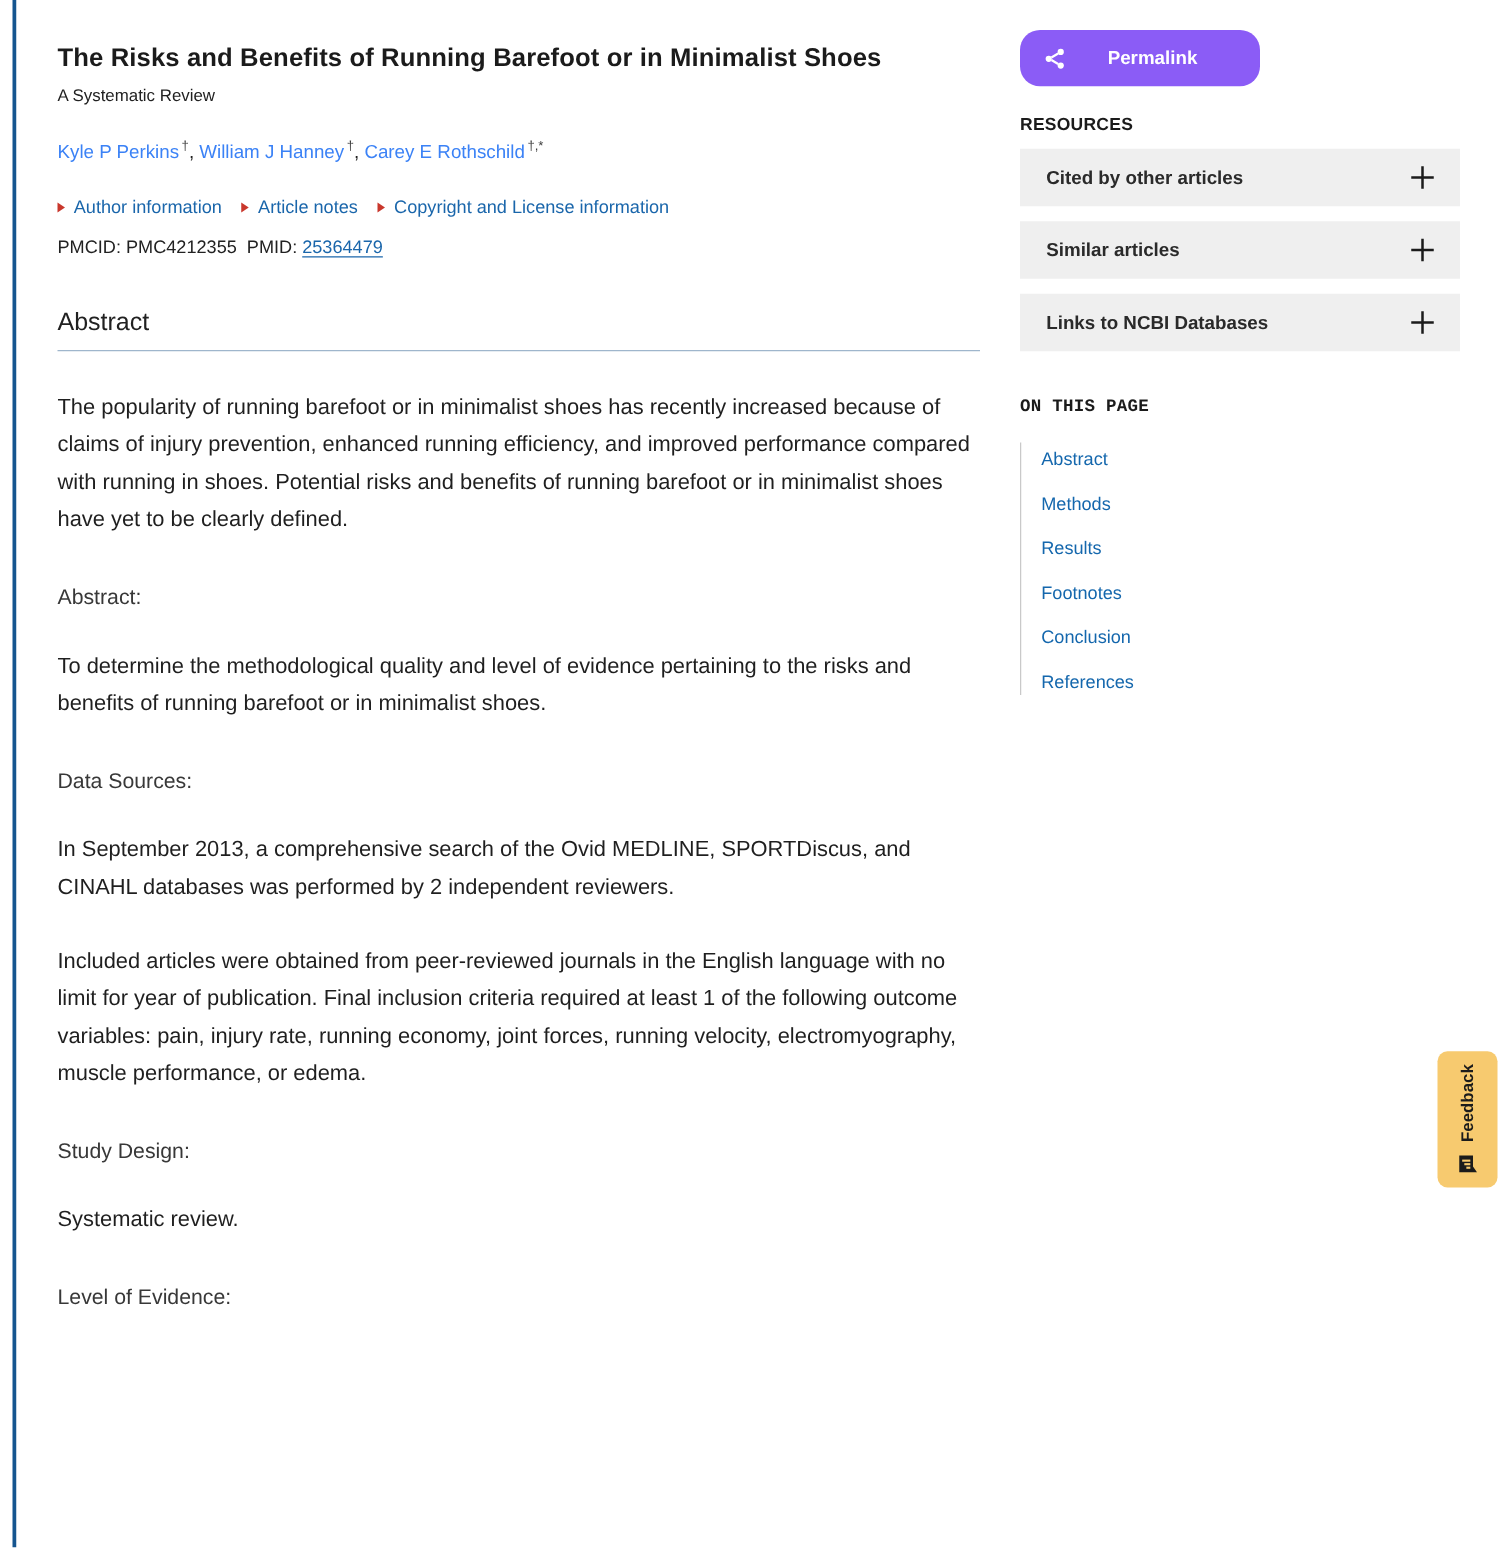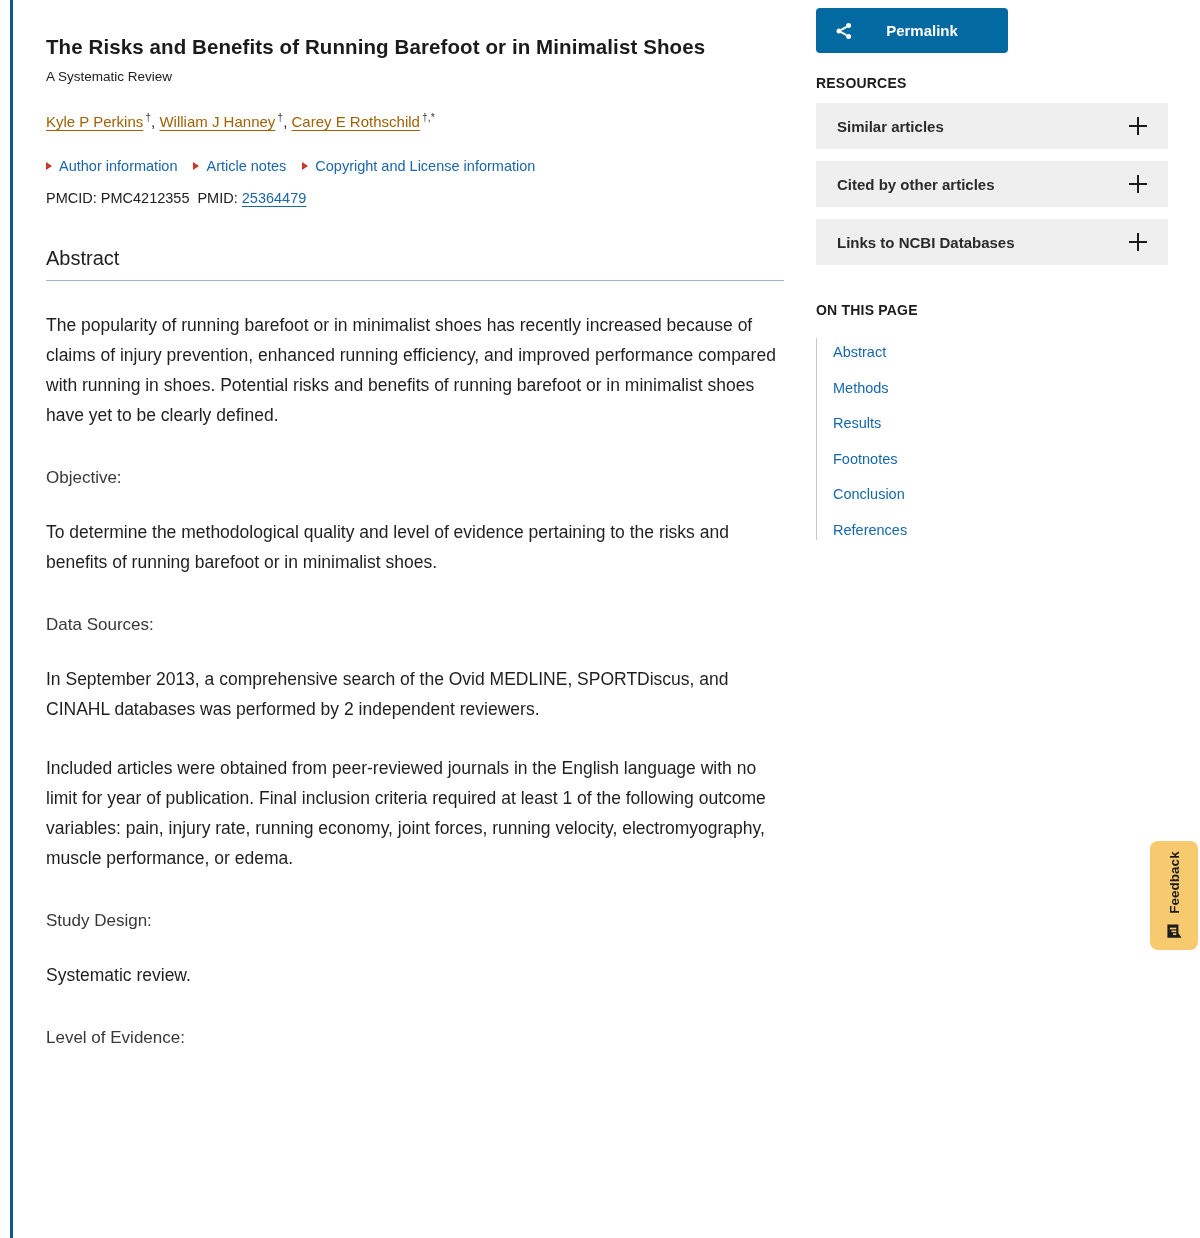--- a/index.html
+++ b/index.html
@@ -21,21 +21,21 @@
   .main-col { position: absolute; left: 46px; top: 0; width: 738px; }
 
   .article-title {
     margin-top: 34px;
     font-size: 20.5px; font-weight: 700; line-height: 1.25;
     color: #1b1b1b; letter-spacing: .1px;
   }
   .article-subtitle { margin-top: 9px; font-size: 13.5px; color: #212121; }
 
   .authors-line { margin-top: 27px; font-size: 15px; color: #212121; }
-  .authors-line a { color: #a16207; text-decoration: underline; text-underline-offset: 3px; cursor: pointer; }
+  .authors-line a { color: #3b82f6; text-underline-offset: 3px; cursor: pointer; }
   .authors-line sup { font-size: 10.5px; color: #3d3d3d; margin-left: 2px; }
 
   .meta-links { margin-top: 28px; display: flex; align-items: center; gap: 16px; font-size: 14.5px; }
   .meta-link { display: inline-flex; align-items: center; color: #1a66ab; text-decoration: none; cursor: pointer; }
   .tri-icon {
     display: inline-block; width: 0; height: 0; margin-right: 7px;
     border-style: solid; border-width: 4.5px 0 4.5px 6px;
     border-color: transparent transparent transparent #c9372c;
   }
 
@@ -52,22 +52,22 @@
   .sec-body {
     margin-top: 29px;
     font-family: Liberation Sans, sans-serif;
     font-size: 17.5px; line-height: 30px; color: #1f1f1f;
   }
 
   
   .sidebar { position: absolute; left: 816px; top: 0; width: 352px; }
 
   .permalink-btn {
-    margin-top: 8px; width: 192px; height: 45px;
-    background: #0369a1; border: none; border-radius: 4px;
+    margin-top: 24px; width: 192px; height: 45px;
+    background: #8b5cf6; border: none; border-radius: 16px;
     display: flex; align-items: center; padding: 0 18px;
     cursor: pointer;
   }
   .permalink-btn .btn-label {
     flex: 1; text-align: center;
     color: #ffffff; font-weight: 700; font-size: 15px;
     font-family: "Liberation Sans", sans-serif;
   }
 
   .side-heading { font-size: 14px; font-weight: 700; color: #1b1b1b; letter-spacing: .2px; }
@@ -77,21 +77,21 @@
     margin-top: 12px; height: 46px; background: #efefef;
     display: flex; align-items: center; justify-content: space-between;
     padding: 0 21px; cursor: pointer;
   }
   .accordion:first-of-type { margin-top: 17px; }
   .accordion .acc-label { font-size: 15px; font-weight: 700; color: #2a2a2a; }
   .plus-icon { position: relative; width: 18px; height: 18px; flex: none; }
   .plus-icon::before { content: ""; position: absolute; left: 0; top: 8px; width: 18px; height: 2px; background: #1b1b1b; }
   .plus-icon::after  { content: ""; position: absolute; left: 8px; top: 0; width: 2px; height: 18px; background: #1b1b1b; }
 
-  .otp-heading { margin-top: 37px; }
+  .otp-heading { margin-top: 37px; font-family: Liberation Mono, monospace; }
   .otp-nav { margin-top: 20px; border-left: 1px solid #c9c9c9; padding: 5px 0 1px 16px; list-style: none; }
   .otp-nav li { margin-bottom: 17.5px; }
   .otp-nav li:last-child { margin-bottom: 0; }
   .otp-nav a { font-size: 14.5px; color: #1467ad; text-decoration: none; cursor: pointer; }
 
   
   .feedback-btn {
     position: absolute; right: 2px; top: 841px;
     width: 48px; height: 109px;
     background: #f7ca6f; border: none; border-radius: 8px;
@@ -138,21 +138,21 @@
   <div class="ids-row">
     <span>PMCID: PMC4212355</span><span class="pmid-part">PMID:</span>
     <a>25364479</a>
   </div>
 
   <h2 class="abstract-heading">Abstract</h2>
 
   <div>
     <p class="sec-body">The popularity of running barefoot or in minimalist shoes has recently increased because of claims of injury prevention, enhanced running efficiency, and improved performance compared with running in shoes. Potential risks and benefits of running barefoot or in minimalist shoes have yet to be clearly defined.</p>
 
-    <h3 class="sec-heading">Objective:</h3>
+    <h3 class="sec-heading">Abstract:</h3>
     <p class="sec-body">To determine the methodological quality and level of evidence pertaining to the risks and benefits of running barefoot or in minimalist shoes.</p>
 
     <h3 class="sec-heading">Data Sources:</h3>
     <p class="sec-body">In September 2013, a comprehensive search of the Ovid MEDLINE, SPORTDiscus, and CINAHL databases was performed by 2 independent reviewers.</p>
 
     <p class="sec-body">Included articles were obtained from peer-reviewed journals in the English language with no limit for year of publication. Final inclusion criteria required at least 1 of the following outcome variables: pain, injury rate, running economy, joint forces, running velocity, electromyography, muscle performance, or edema.</p>
 
     <h3 class="sec-heading">Study Design:</h3>
     <p class="sec-body">Systematic review.</p>
 
@@ -171,25 +171,25 @@
         <circle cx="17.5" cy="18.5" r="3" fill="#ffffff"></circle>
         <path d="M8.6 10.7l6.4-3.7M8.6 13.3l6.4 3.7" stroke="#ffffff" stroke-width="2.2"></path>
       </svg>
     </span>
     <span class="btn-label">Permalink</span>
   </button>
 
   <div class="side-heading resources-heading">RESOURCES</div>
 
   <div class="accordion">
+    <span class="acc-label">Cited by other articles</span>
+    <span class="plus-icon"></span>
+  </div>
+  <div class="accordion">
     <span class="acc-label">Similar articles</span>
-    <span class="plus-icon"></span>
-  </div>
-  <div class="accordion">
-    <span class="acc-label">Cited by other articles</span>
     <span class="plus-icon"></span>
   </div>
   <div class="accordion">
     <span class="acc-label">Links to NCBI Databases</span>
     <span class="plus-icon"></span>
   </div>
 
   <div class="side-heading otp-heading">ON THIS PAGE</div>
 
   <ul class="otp-nav">

